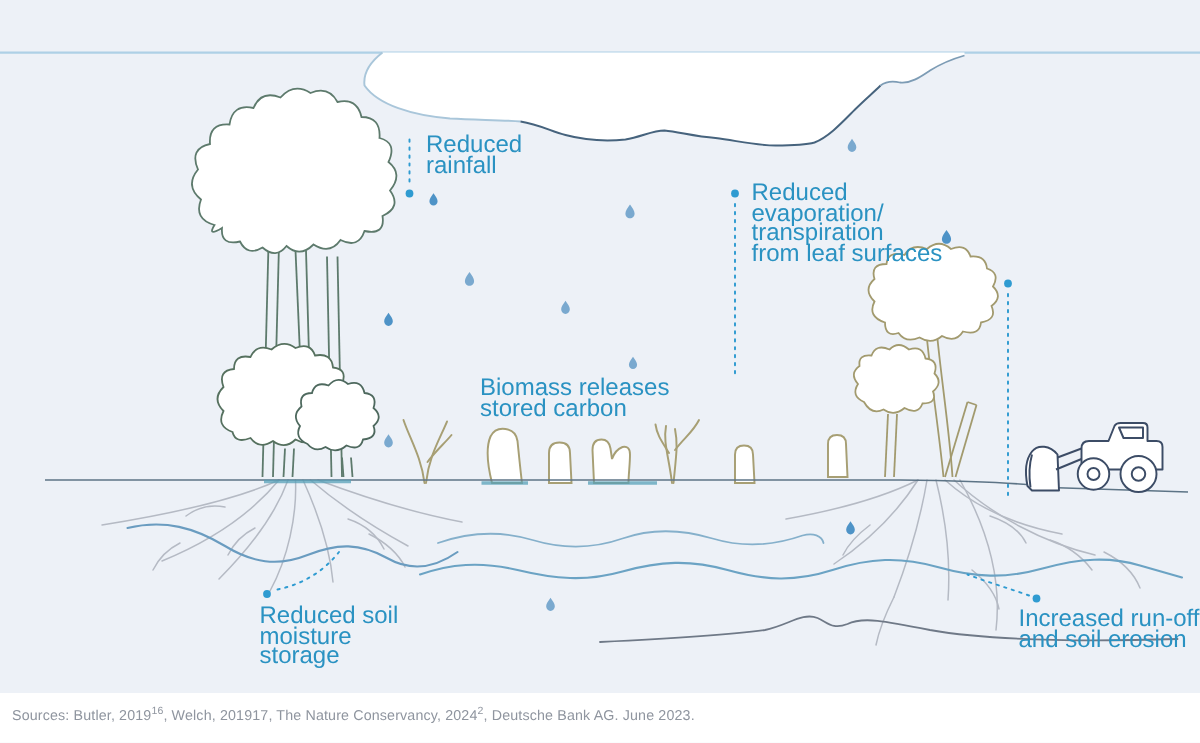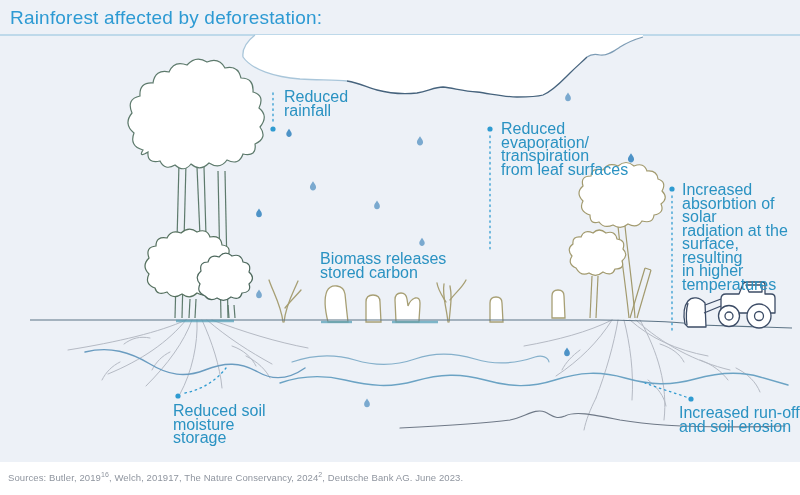--- a/index.html
+++ b/index.html
@@ -161,34 +161,27 @@
     </g>
     <g fill="#2f9bd1">
       <circle cx="273" cy="129" r="2.6"></circle>
       <circle cx="490" cy="129" r="2.6"></circle>
       <circle cx="672" cy="189" r="2.6"></circle>
       <circle cx="178" cy="396" r="2.6"></circle>
       <circle cx="691" cy="399" r="2.6"></circle>
     </g>
   </svg>
 
-  <div class="page-title">Rainforest affected by deforestation:</div>
 
   <div class="anno" style="left:284px; top:90px;">Reduced
 rainfall</div>
   <div class="anno" style="left:501px; top:122px;">Reduced
 evaporation/
 transpiration
 from leaf surfaces</div>
-  <div class="anno" style="left:682px; top:183px;">Increased
-absorbtion of solar
-radiation at the
-surface, resulting
-in higher
-temperatures</div>
   <div class="anno" style="left:320px; top:252px;">Biomass releases
 stored carbon</div>
   <div class="anno" style="left:173px; top:404px;">Reduced soil
 moisture
 storage</div>
   <div class="anno" style="left:679px; top:406px;">Increased run-off
 and soil erosion</div>
 </div>
 
 <div class="footer">

